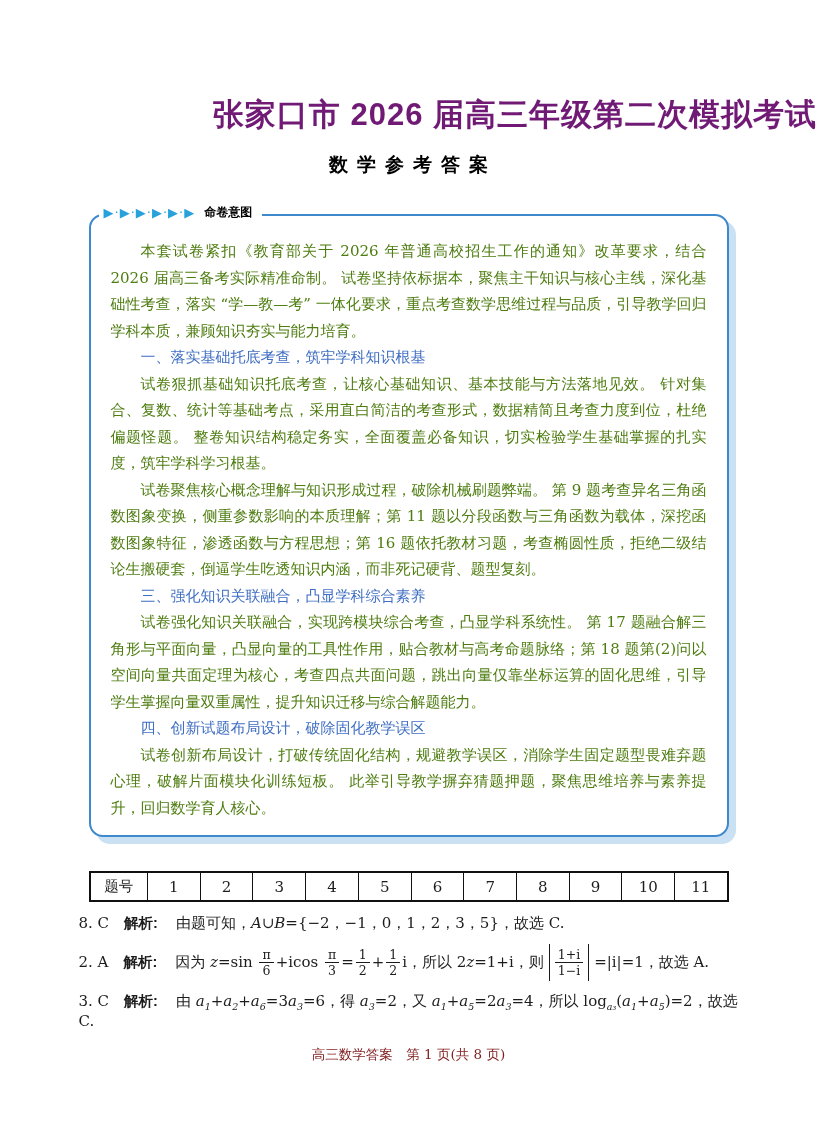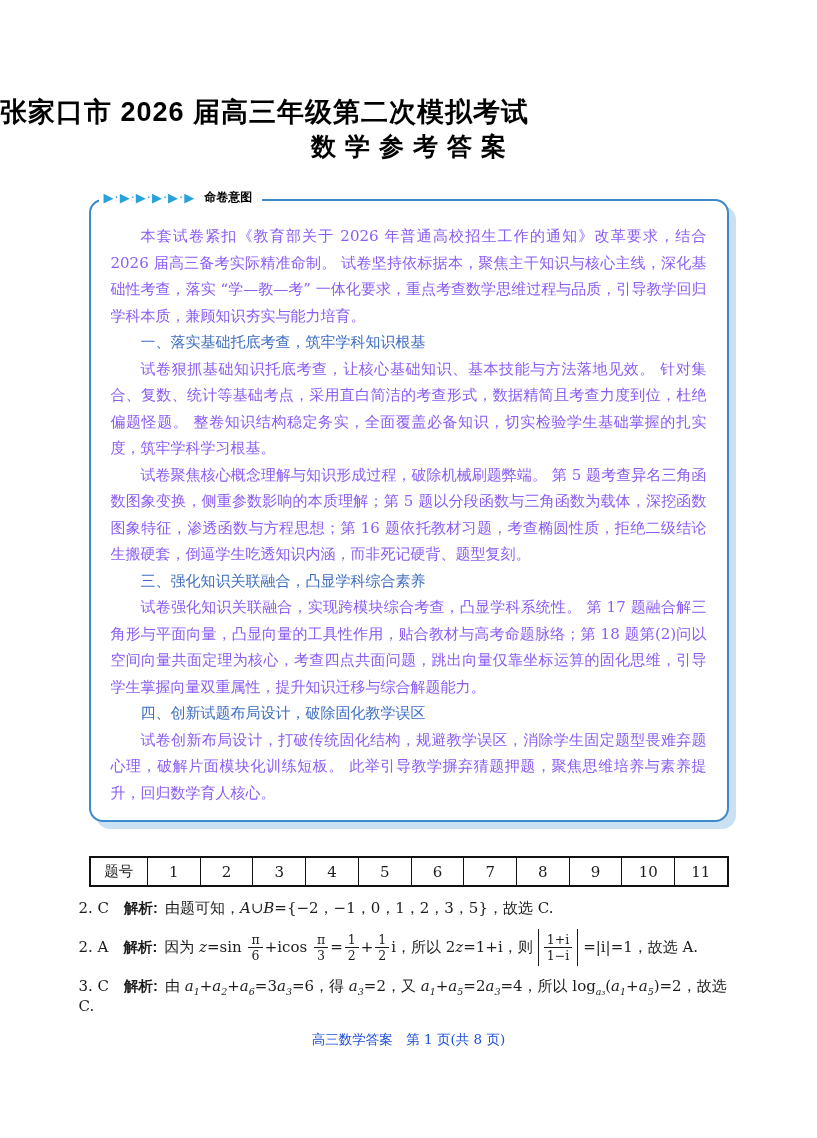--- a/index.html
+++ b/index.html
@@ -2,97 +2,97 @@
 <html><head>
 <meta charset="utf-8">
 <style>
   * { margin:0; padding:0; box-sizing:border-box; }
   body { background:#ffffff; }
   .page {
     position:relative; width:817px; height:1138px; background:#ffffff;
     font-family:"DejaVu Serif","Liberation Serif",serif; color:#1c1c1c; overflow:hidden;
   }
   .title {
-    padding-top:94px; text-align:left; font-size:27px; font-weight:bold;
-    letter-spacing:1px; color:#000000;
+    padding-top:94px; text-align:right; font-size:31px; font-weight:bold;
+    letter-spacing:1px; color:#701a75;
     font-family:"Liberation Sans","DejaVu Sans",sans-serif;
   }
   .subtitle {
-    text-align:center; font-size:25px; font-weight:bold;
+    margin-top:16px; text-align:center; font-size:19px; font-weight:bold;
     letter-spacing:9px; text-indent:9px; color:#000;
     font-family:"Liberation Sans","DejaVu Sans",sans-serif;
   }
   .intent-box {
     position:relative; width:640px; margin:36px auto 0;
     border:2px solid #3d89cb; border-radius:14px;
     box-shadow:7px 7px 0 0 #cae1f4;
     padding:22px 20px 14px 20px; background:#fff;
   }
   .legend {
     position:absolute; top:-14px; left:8px; background:#fff;
     display:flex; align-items:center; gap:9px; padding:2px 10px 2px 5px;
   }
   .arrows { color:#29a1dc; font-size:13px; letter-spacing:1px;
     font-family:"DejaVu Sans","Liberation Sans",sans-serif; }
   .legend-text { font-size:12px; font-weight:bold; color:#000;
     font-family:"Liberation Sans","DejaVu Sans",sans-serif; }
   .body-p {
     font-size:15px; line-height:26.5px; text-indent:2em; text-align:justify;
-    color:#8b5cf6;
+    color:#4d7c0f;
   }
   .blue-h {
     font-size:15px; line-height:26.5px; text-indent:2em; font-weight:normal;
     color:#3f6ec2; font-family:"Liberation Sans","DejaVu Sans",sans-serif;
   }
   .answer-table {
     width:640px; margin:34px auto 0; border-collapse:collapse; table-layout:fixed;
     text-align:center; font-size:15px; border:2.5px solid #111;
   }
   .answer-table td { border:1.5px solid #111; height:29px;margin-top:12px; }
   .answer-table .rl { font-size:14.5px; }
   .solutions { width:660px; margin:12px auto 0; font-size:15px; }
   .sol { margin-top:11px; }
   .sol-no { margin-right:15px; }
-  .sol-label { font-weight:bold; margin-right:7px;
+  .sol-label { font-weight:bold; margin-right:18px;
     font-family:"Liberation Sans","DejaVu Sans",sans-serif; font-size:14.5px; }
   .sol-math { }
   .mi { font-style:italic; font-family:"DejaVu Serif",serif; }
   sub { font-size:9.5px; }
   .frac {
     display:inline-flex; flex-direction:column; align-items:center;
     vertical-align:middle; font-size:12.5px; line-height:1.2; margin:0 2px;
   }
   .frac .fn { border-bottom:1px solid #1a1a1a; padding:0 3px; }
   .frac .fd { padding:0 3px; }
   .frac.abs {
     border-left:1.6px solid #1a1a1a; border-right:1.6px solid #1a1a1a;
     padding:3px 5px; margin:0 5px;
   }
-  .footer { margin-top:16px; text-align:center; font-size:13.5px; color:#1d4ed8; white-space:pre; }
+  .footer { margin-top:16px; text-align:center; font-size:13.5px; color:#7f1d1d; white-space:pre; }
 </style>
 </head>
 <body>
 
 <div class="page">
 
   <div class="title">张家口市 2026 届高三年级第二次模拟考试</div>
   <div class="subtitle">数学参考答案</div>
 
   <section class="intent-box">
     <div class="legend">
       <span class="arrows">▶·▶·▶·▶·▶·▶</span>
       <span class="legend-text">命卷意图</span>
     </div>
 
     <p class="body-p">本套试卷紧扣《教育部关于 2026 年普通高校招生工作的通知》改革要求，结合 2026 届高三备考实际精准命制。 试卷坚持依标据本，聚焦主干知识与核心主线，深化基础性考查，落实 “学—教—考” 一体化要求，重点考查数学思维过程与品质，引导教学回归学科本质，兼顾知识夯实与能力培育。</p>
 
     <p class="blue-h">一、落实基础托底考查，筑牢学科知识根基</p>
     <p class="body-p">试卷狠抓基础知识托底考查，让核心基础知识、基本技能与方法落地见效。 针对集合、复数、统计等基础考点，采用直白简洁的考查形式，数据精简且考查力度到位，杜绝偏题怪题。 整卷知识结构稳定务实，全面覆盖必备知识，切实检验学生基础掌握的扎实度，筑牢学科学习根基。</p>
 
-    <p class="body-p">试卷聚焦核心概念理解与知识形成过程，破除机械刷题弊端。 第 5 题考查异名三角函数图象变换，侧重参数影响的本质理解；第 5 题以分段函数与三角函数为载体，深挖函数图象特征，渗透函数与方程思想；第 16 题依托教材习题，考查椭圆性质，拒绝二级结论生搬硬套，倒逼学生吃透知识内涵，而非死记硬背、题型复刻。</p>
+    <p class="body-p">试卷聚焦核心概念理解与知识形成过程，破除机械刷题弊端。 第 9 题考查异名三角函数图象变换，侧重参数影响的本质理解；第 11 题以分段函数与三角函数为载体，深挖函数图象特征，渗透函数与方程思想；第 16 题依托教材习题，考查椭圆性质，拒绝二级结论生搬硬套，倒逼学生吃透知识内涵，而非死记硬背、题型复刻。</p>
 
     <p class="blue-h">三、强化知识关联融合，凸显学科综合素养</p>
     <p class="body-p">试卷强化知识关联融合，实现跨模块综合考查，凸显学科系统性。 第 17 题融合解三角形与平面向量，凸显向量的工具性作用，贴合教材与高考命题脉络；第 18 题第(2)问以空间向量共面定理为核心，考查四点共面问题，跳出向量仅靠坐标运算的固化思维，引导学生掌握向量双重属性，提升知识迁移与综合解题能力。</p>
 
     <p class="blue-h">四、创新试题布局设计，破除固化教学误区</p>
     <p class="body-p">试卷创新布局设计，打破传统固化结构，规避教学误区，消除学生固定题型畏难弃题心理，破解片面模块化训练短板。 此举引导教学摒弃猜题押题，聚焦思维培养与素养提升，回归数学育人核心。</p>
   </section>
 
   <table class="answer-table">
     <colgroup>
@@ -122,21 +122,21 @@
       <td>8</td>
       <td>9</td>
       <td>10</td>
       <td>11</td>
     </tr>
   </tbody>
     </table>
 
   <div class="solutions">
     <div class="sol">
-      <span class="sol-no">2. C</span><span class="sol-label">解析:</span><span class="sol-math"><span>由题可知，</span><span class="mi">A</span><span>∪</span><span class="mi">B</span><span>={−2，−1，0，1，2，3，5}，故选 C.</span></span>
+      <span class="sol-no">8. C</span><span class="sol-label">解析:</span><span class="sol-math"><span>由题可知，</span><span class="mi">A</span><span>∪</span><span class="mi">B</span><span>={−2，−1，0，1，2，3，5}，故选 C.</span></span>
     </div>
     <div class="sol">
       <span class="sol-no">2. A</span><span class="sol-label">解析:</span><span class="sol-math"><span>因为 </span><span class="mi">z</span><span>=sin </span><span class="frac">
             <span class="fn">π</span>
             <span class="fd">6</span>
           </span><span>+icos </span><span class="frac">
             <span class="fn">π</span>
             <span class="fd">3</span>
           </span><span>=</span><span class="frac">
             <span class="fn">1</span>

